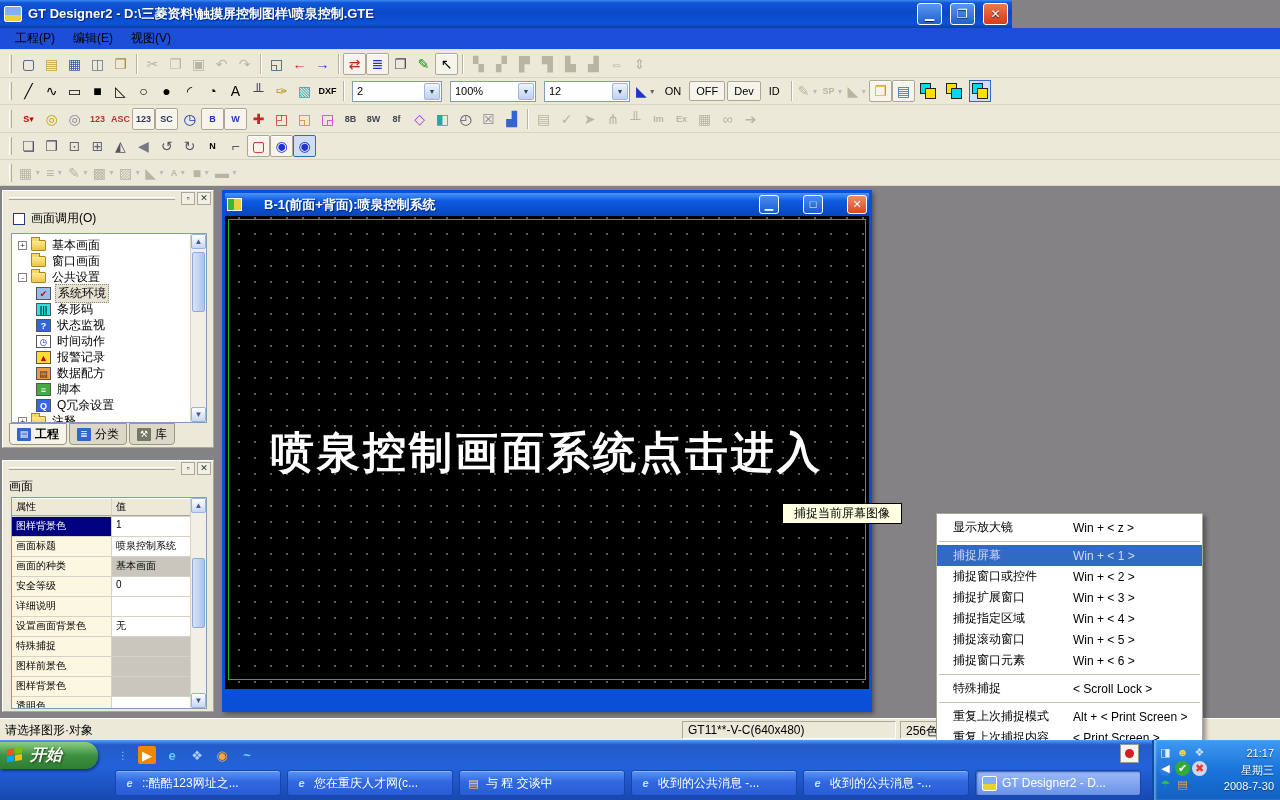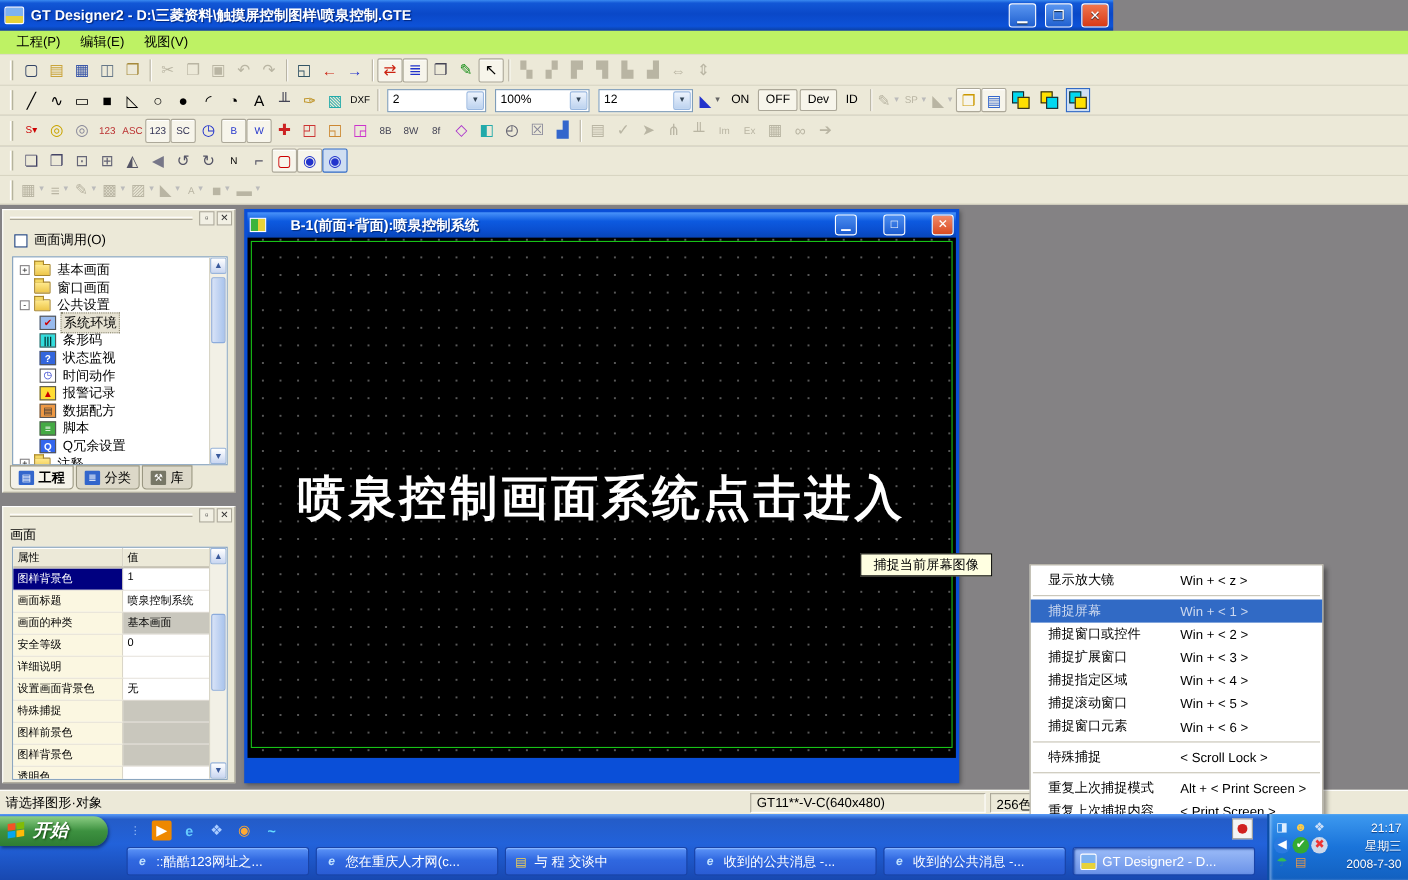--- a/index.html
+++ b/index.html
@@ -7,26 +7,26 @@
 body{position:relative;font-family:"Liberation Sans","DejaVu Sans",sans-serif;font-size:12px;background:#848284;color:#000}
 
 .titlebar{position:absolute;left:0;top:0;width:1012px;height:28px;display:flex;align-items:center;gap:6px;padding:0 4px;
  background:linear-gradient(180deg,#3a8af0 0%,#1257d6 10%,#0a48c8 45%,#0d52d8 85%,#0a3fa0 100%);color:#fff;font-weight:bold;font-size:13px}
 .app-icon{width:18px;height:16px;background:linear-gradient(180deg,#7fb2f0 55%,#e8d23a 55%);border:1px solid #fff;border-radius:2px;flex:none}
 .titlebar .ttl{flex:1;white-space:nowrap;overflow:hidden;text-shadow:1px 1px 1px #00257a}
 .winbtn{width:25px;height:22px;border:1px solid #fff;border-radius:3px;margin-left:2px;flex:none;color:#fff;font-size:12px;line-height:20px;text-align:center;
  background:linear-gradient(180deg,#5a96f0,#2060d0);text-shadow:0 1px 1px #123}
 .winbtn.close{background:linear-gradient(180deg,#f0764f,#d83a16)}
 
-.menubar{position:absolute;left:0;top:28px;width:1280px;height:22px;background:#bef264;display:flex;align-items:center;padding-left:6px;border-bottom:1px solid #e0ddc8}
+.menubar{position:absolute;left:0;top:28px;width:1280px;height:22px;background:#1d4ed8;display:flex;align-items:center;padding-left:6px;border-bottom:1px solid #e0ddc8}
 .menubar .mi{padding:2px 9px}
 .tbrow{position:absolute;left:0;width:1280px;background:#ece9d8;border-bottom:1px solid #d8d5c2;display:flex;align-items:center;padding-left:4px}
 .grip{width:3px;height:18px;border-left:1px solid #fff;border-right:1px solid #b0ad98;margin:0 5px;flex:none}
 .ticon{min-width:23px;height:22px;display:flex;align-items:center;justify-content:center;font-size:14px;border:1px solid transparent;border-radius:2px;flex:none;padding:0 1px}
-.ticon.txt{font-size:9px;font-weight:normal;letter-spacing:0}
+.ticon.txt{font-size:9px;font-weight:bold;letter-spacing:0}
 .ticon.box{border:1px solid #aca899;background:#f7f5eb;box-shadow:0 1px 0 #fff inset}
 .ticon.p{border:1px solid #316ac5;background:#cfdef2}
 .ticon.d{color:#b9b5a3!important}
 .tsep{width:1px;height:20px;background:#b8b4a4;box-shadow:1px 0 0 #fff;margin:0 4px;flex:none}
 .combo{height:21px;background:#fff;border:1px solid #7f9db9;display:flex;align-items:center;font-size:11px;padding-left:4px;margin:0 4px;position:relative;flex:none}
 .combo .arr{position:absolute;right:1px;top:1px;bottom:1px;width:16px;background:linear-gradient(#eef4fd,#bcd2ef);border:1px solid #9ab8e0;border-radius:2px;
  display:flex;align-items:center;justify-content:center;font-size:7px;color:#345}
 .tbtn{height:20px;padding:0 6px;display:flex;align-items:center;font-size:11px;margin:0 1px;flex:none}
 .tbtn.raised{border:1px solid #aca899;background:#f7f5eb;border-radius:2px}
 .darr{font-size:7px;color:#666;margin-left:2px}

